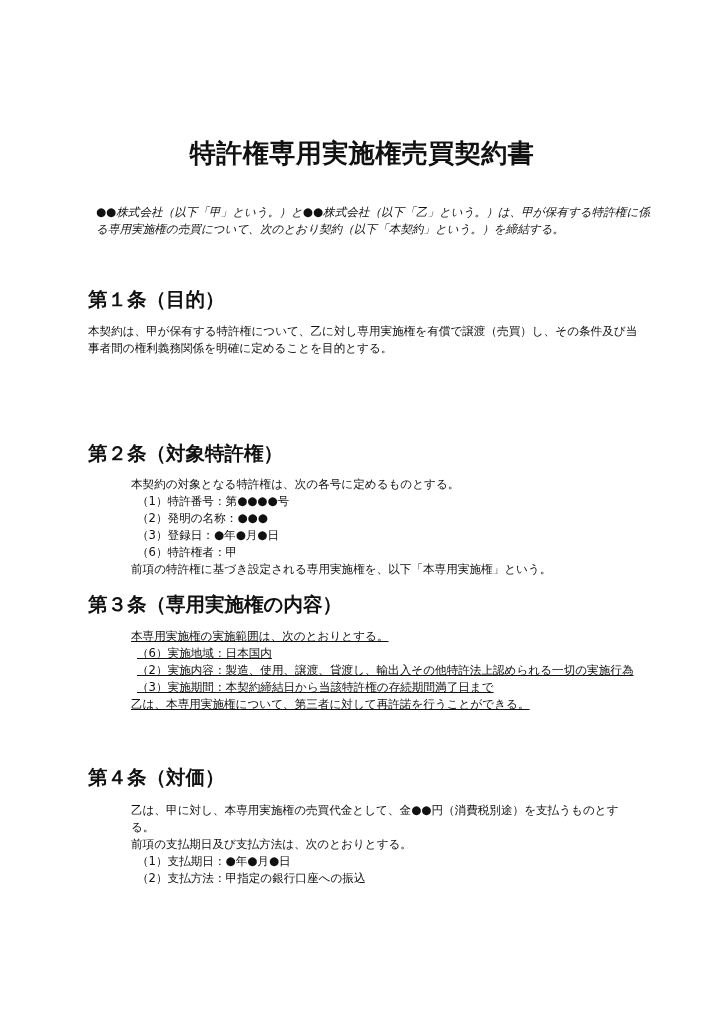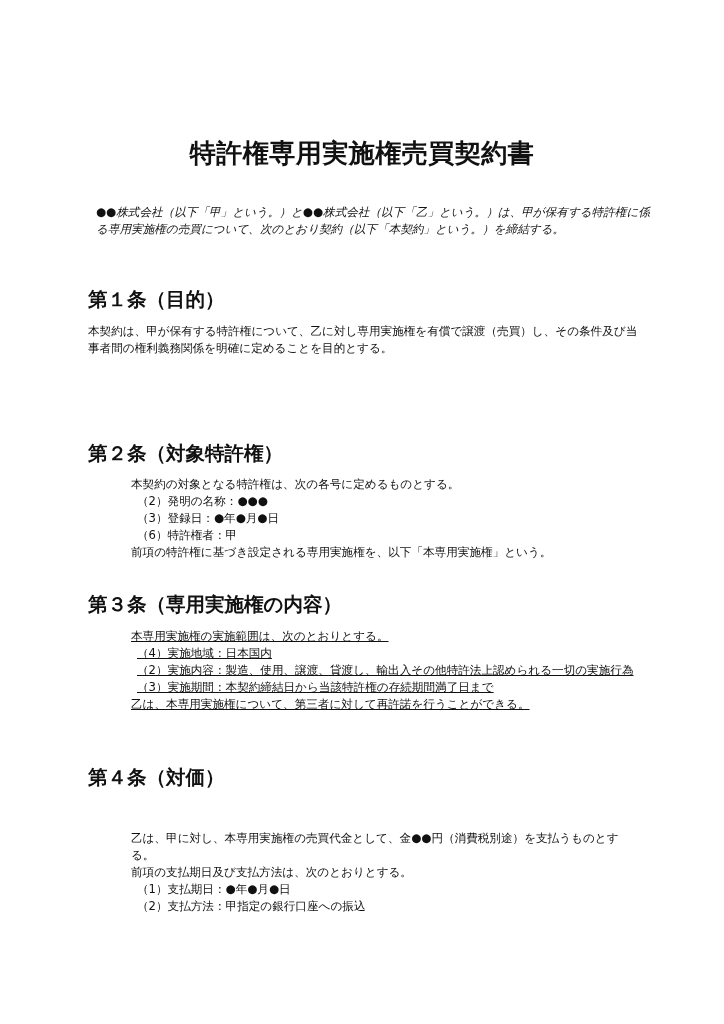--- a/index.html
+++ b/index.html
@@ -25,48 +25,49 @@
   .body-block { position: absolute; width: 520px; }
   .line { font-size: 11.6px; line-height: 17px; margin: 0; }
   .item { padding-left: 6px; }
   .a1 { top: 287px; }
   .b1 { left: 88px; top: 323px; width: 560px; }
   .a2 { top: 409px; margin-top: 32px; }
   .b2 { left: 131px; top: 476px; }
   .a3 { top: 592px; }
   .b3 { left: 131px; top: 628px; width: 510px; text-decoration: underline; }
   .a4 { top: 765px; }
-  .b4 { left: 131px; top: 802px; width: 510px; margin-top: 28px; }
+  .b4 { left: 131px; top: 802px; width: 510px; }
 </style>
 </head>
 <body>
 
 <div class="page">
   <h1 class="title">特許権専用実施権売買契約書</h1>
 
   <p class="para intro">●●株式会社（以下「甲」という。）と●●株式会社（以下「乙」という。）は、甲が保有する特許権に係る専用実施権の売買について、次のとおり契約（以下「本契約」という。）を締結する。</p>
 
   <h2 class="heading a1">第１条（目的）</h2>
   <div class="body-block b1">
     <p class="line">本契約は、甲が保有する特許権について、乙に対し専用実施権を有償で譲渡（売買）し、その条件及び当事者間の権利義務関係を明確に定めることを目的とする。</p>
   </div>
 
   <h2 class="heading a2">第２条（対象特許権）</h2>
   <div class="body-block b2">
     <p class="line">本契約の対象となる特許権は、次の各号に定めるものとする。</p>
+    <p class="line item">（1）特許番号：第●●●●号</p>
     <p class="line item">（2）発明の名称：●●●</p>
     <p class="line item">（3）登録日：●年●月●日</p>
     <p class="line item">（6）特許権者：甲</p>
     <p class="line">前項の特許権に基づき設定される専用実施権を、以下「本専用実施権」という。</p>
   </div>
 
   <h2 class="heading a3">第３条（専用実施権の内容）</h2>
   <div class="body-block b3">
     <p class="line">本専用実施権の実施範囲は、次のとおりとする。</p>
-    <p class="line item">（4）実施地域：日本国内</p>
+    <p class="line item">（6）実施地域：日本国内</p>
     <p class="line item">（2）実施内容：製造、使用、譲渡、貸渡し、輸出入その他特許法上認められる一切の実施行為</p>
     <p class="line item">（3）実施期間：本契約締結日から当該特許権の存続期間満了日まで</p>
     <p class="line">乙は、本専用実施権について、第三者に対して再許諾を行うことができる。</p>
   </div>
 
   <h2 class="heading a4">第４条（対価）</h2>
   <div class="body-block b4">
     <p class="line">乙は、甲に対し、本専用実施権の売買代金として、金●●円（消費税別途）を支払うものとする。</p>
     <p class="line">前項の支払期日及び支払方法は、次のとおりとする。</p>
     <p class="line item">（1）支払期日：●年●月●日</p>

